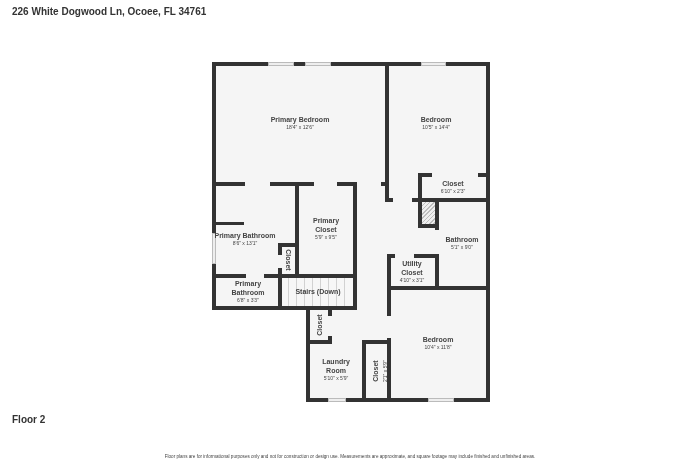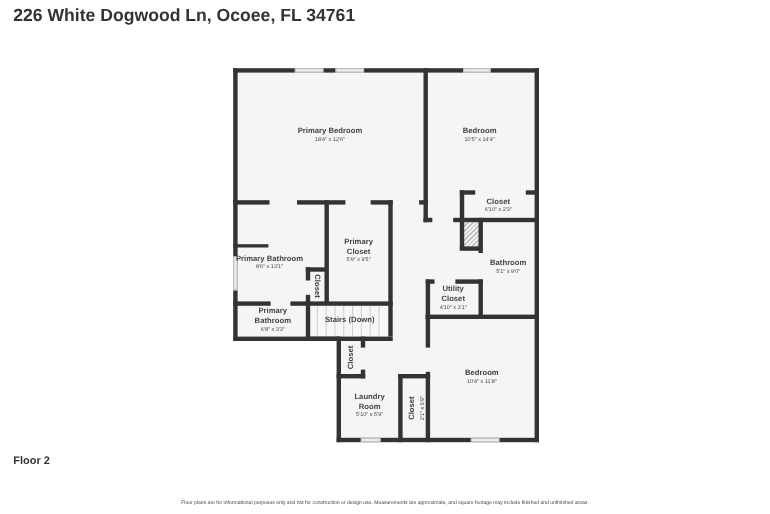--- a/index.html
+++ b/index.html
@@ -1,20 +1,20 @@
 <!DOCTYPE html>
 <html><head>
   <meta charset="utf-8">
   <style>
     html, body { margin: 0; padding: 0; }
     body {
       width: 700px; height: 467px; background: #ffffff; position: relative; overflow: hidden;
       font-family: "Liberation Sans", "DejaVu Sans", sans-serif; color: #3a3a3a;
     }
-    .address { position: absolute; left: 12px; top: 6px; font-size: 16px; font-weight: bold; color: #333; }
+    .address { position: absolute; left: 12px; top: 6px; font-size: 10px; font-weight: bold; color: #333; }
     .floor-label { position: absolute; left: 12px; top: 414px; font-size: 10px; font-weight: bold; color: #333; }
     .disclaimer { position: absolute; left: 0; width: 700px; top: 454px; text-align: center; font-size: 4.6px; color: #444; letter-spacing: 0; }
     .plan { position: absolute; left: 0; top: 0; width: 700px; height: 467px; }
     .floor { position: absolute; background: #f5f5f5; }
     .wall { position: absolute; background: #333333; }
     .window { position: absolute; background: #eeeeee; border: 1px solid #bbbbbb; box-sizing: border-box; }
     .hatch { position: absolute; background: repeating-linear-gradient(135deg, #bdbdbd 0 1px, #efefef 1px 3px); }
     .stair-line { position: absolute; width: 1px; background: #d2d2d2; }
     .room { position: absolute; text-align: center; transform: translate(-50%, -50%); white-space: nowrap; }
     .room .name { display: block; font-size: 7px; font-weight: bold; color: #444; line-height: 9px; }

